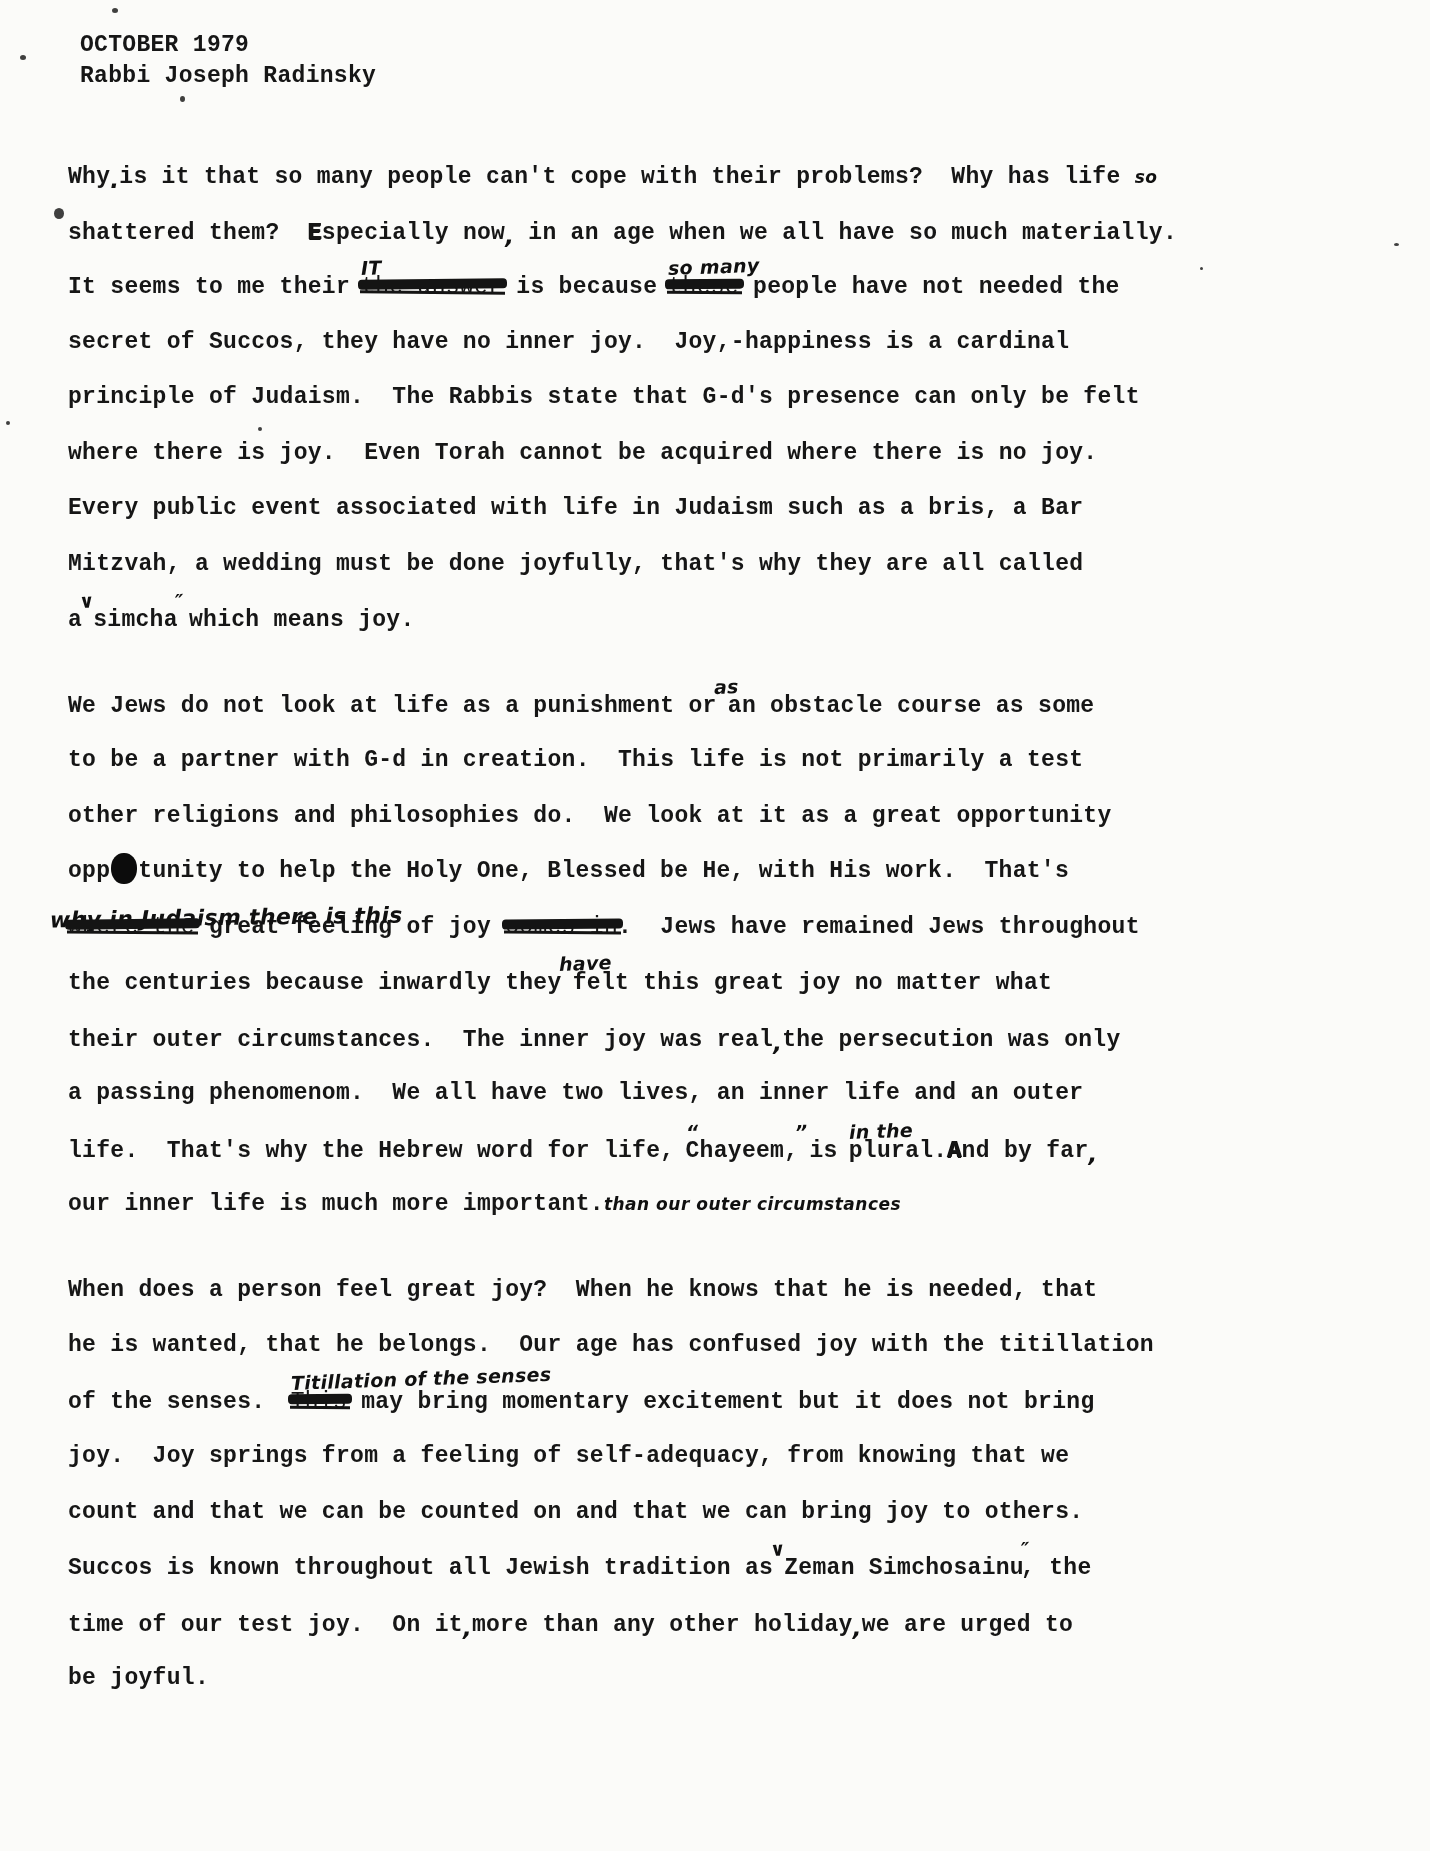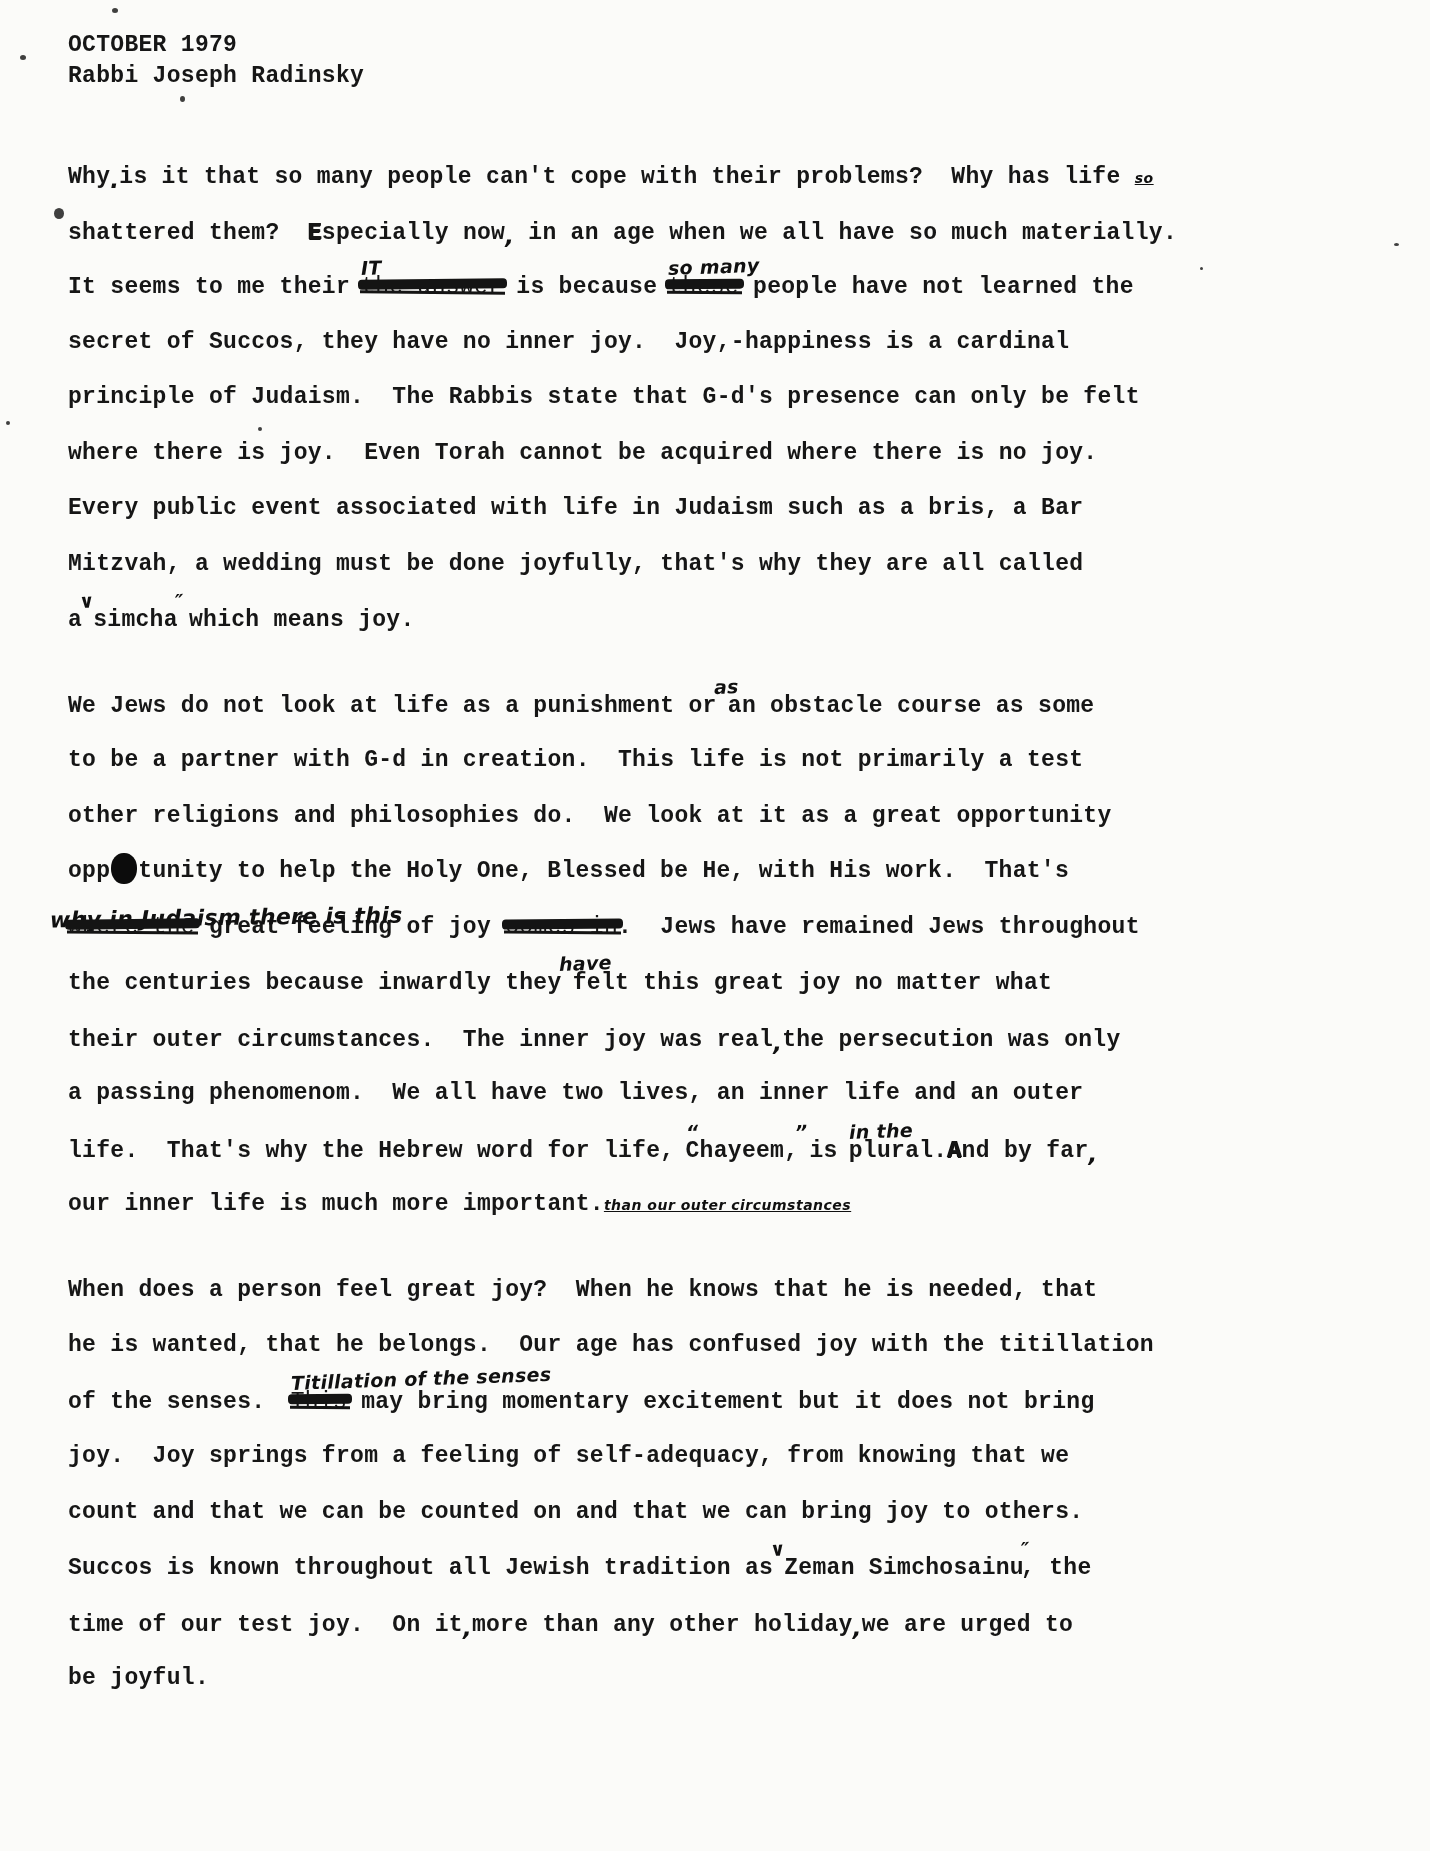--- a/index.html
+++ b/index.html
@@ -9,20 +9,21 @@
     margin:0 auto;
     background:#fbfbf9;
     color:#161616;
     font-family:"Liberation Mono", monospace;
     overflow:hidden;
   }
   .content { position:absolute; left:68px; top:30px; width:1330px; }
   .header-line {
     font-size:23px; font-weight:600; line-height:31px; white-space:pre;
     letter-spacing:0.3px;
+    margin-left:12px;
   }
   .para { margin-top:30px; }
   .para.first { margin-top:56px; }
   .line {
     position:relative;
     white-space:pre;
     font-size:23px; font-weight:600;
     line-height:55.5px; height:55.5px;
     letter-spacing:0.3px;
   }
@@ -41,21 +42,21 @@
   
   .hw {
     font-family:"DejaVu Sans", sans-serif;
     font-style:italic; font-weight:700; color:#101010;
   }
   .hw-above {
     display:inline-block; width:0; overflow:visible; white-space:nowrap;
     position:relative; top:-18px; margin-left:-3px;
     font-size:19px; transform:rotate(-2deg);
   }
-  .hw-inline { font-size:14px; letter-spacing:0.5px;text-decoration:underline; }
+  .hw-inline { font-size:17px; letter-spacing:0.5px; }
   .hw-interline {
     position:absolute; left:-18px; top:-10px;
     font-size:22px; white-space:nowrap; transform:rotate(-0.8deg);
   }
   .hw-mark {
     display:inline-block; width:9px; overflow:visible;
     position:relative; top:5px; font-size:23px;
   }
   .seg-o {
     font-weight:700;
@@ -74,21 +75,21 @@
 <div class="page" style="background: rgb(251, 251, 249); color: rgb(22, 22, 22);">
   <div class="content">
     <div>
       <div class="header-line">OCTOBER 1979</div>
       <div class="header-line">Rabbi Joseph Radinsky</div>
     </div>
     <div id="doc-body">
         <div class="para first">
           <div class="line"><span>Why</span><span class="hw hw-mark">.</span><span>is it that so many people can't cope with their problems?  Why has life </span><span class="hw hw-inline">so</span></div>
           <div class="line"><span>shattered them?  </span><span class="seg-o">E</span><span>specially now</span><span class="hw hw-mark">,</span><span> in an age when we all have so much materially.</span></div>
-          <div class="line"><span>It seems to me their </span><span class="hw hw-above">IT</span><span class="seg-s">the answer</span><span> is because </span><span class="hw hw-above">so many</span><span class="seg-s">these</span><span> people have not learned the</span></div>
+          <div class="line"><span>It seems to me their </span><span class="hw hw-above">IT</span><span class="seg-s">the answer</span><span> is because </span><span class="hw hw-above">so many</span><span class="seg-s">these</span><span> people have not needed the</span></div>
           <div class="line"><span>secret of Succos, they have no inner joy.  Joy,-happiness is a cardinal</span></div>
           <div class="line"><span>principle of Judaism.  The Rabbis state that G-d's presence can only be felt</span></div>
           <div class="line"><span>where there is joy.  Even Torah cannot be acquired where there is no joy.</span></div>
           <div class="line"><span>Every public event associated with life in Judaism such as a bris, a Bar</span></div>
           <div class="line"><span>Mitzvah, a wedding must be done joyfully, that's why they are all called</span></div>
           <div class="line"><span>a</span><span class="hw hw-above">∨</span><span> simcha</span><span class="hw hw-above">″</span><span> which means joy.</span></div>
         </div>
         <div class="para">
           <div class="line"><span>We Jews do not look at life as a punishment or</span><span class="hw hw-above">as</span><span> an obstacle course as some</span></div>
           <div class="line"><span>to be a partner with G-d in creation.  This life is not primarily a test</span></div>

